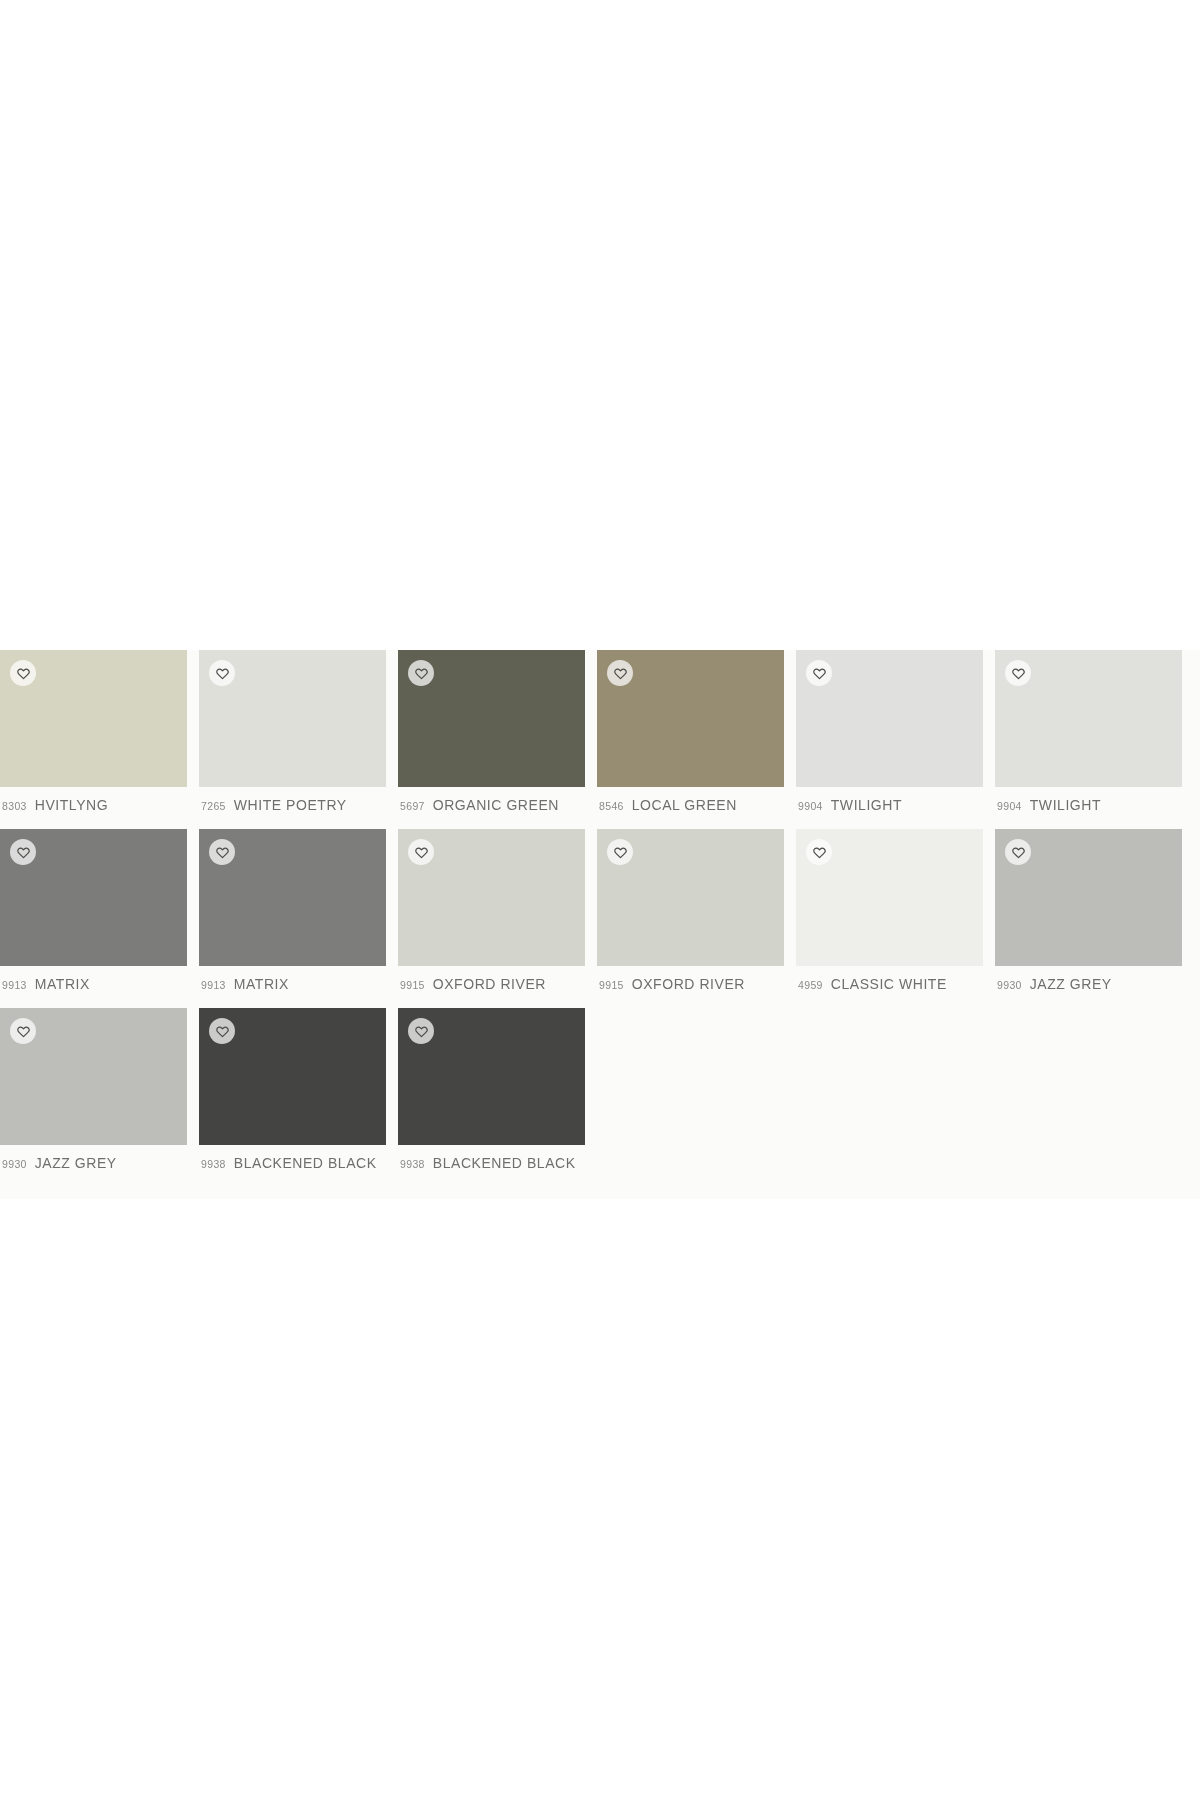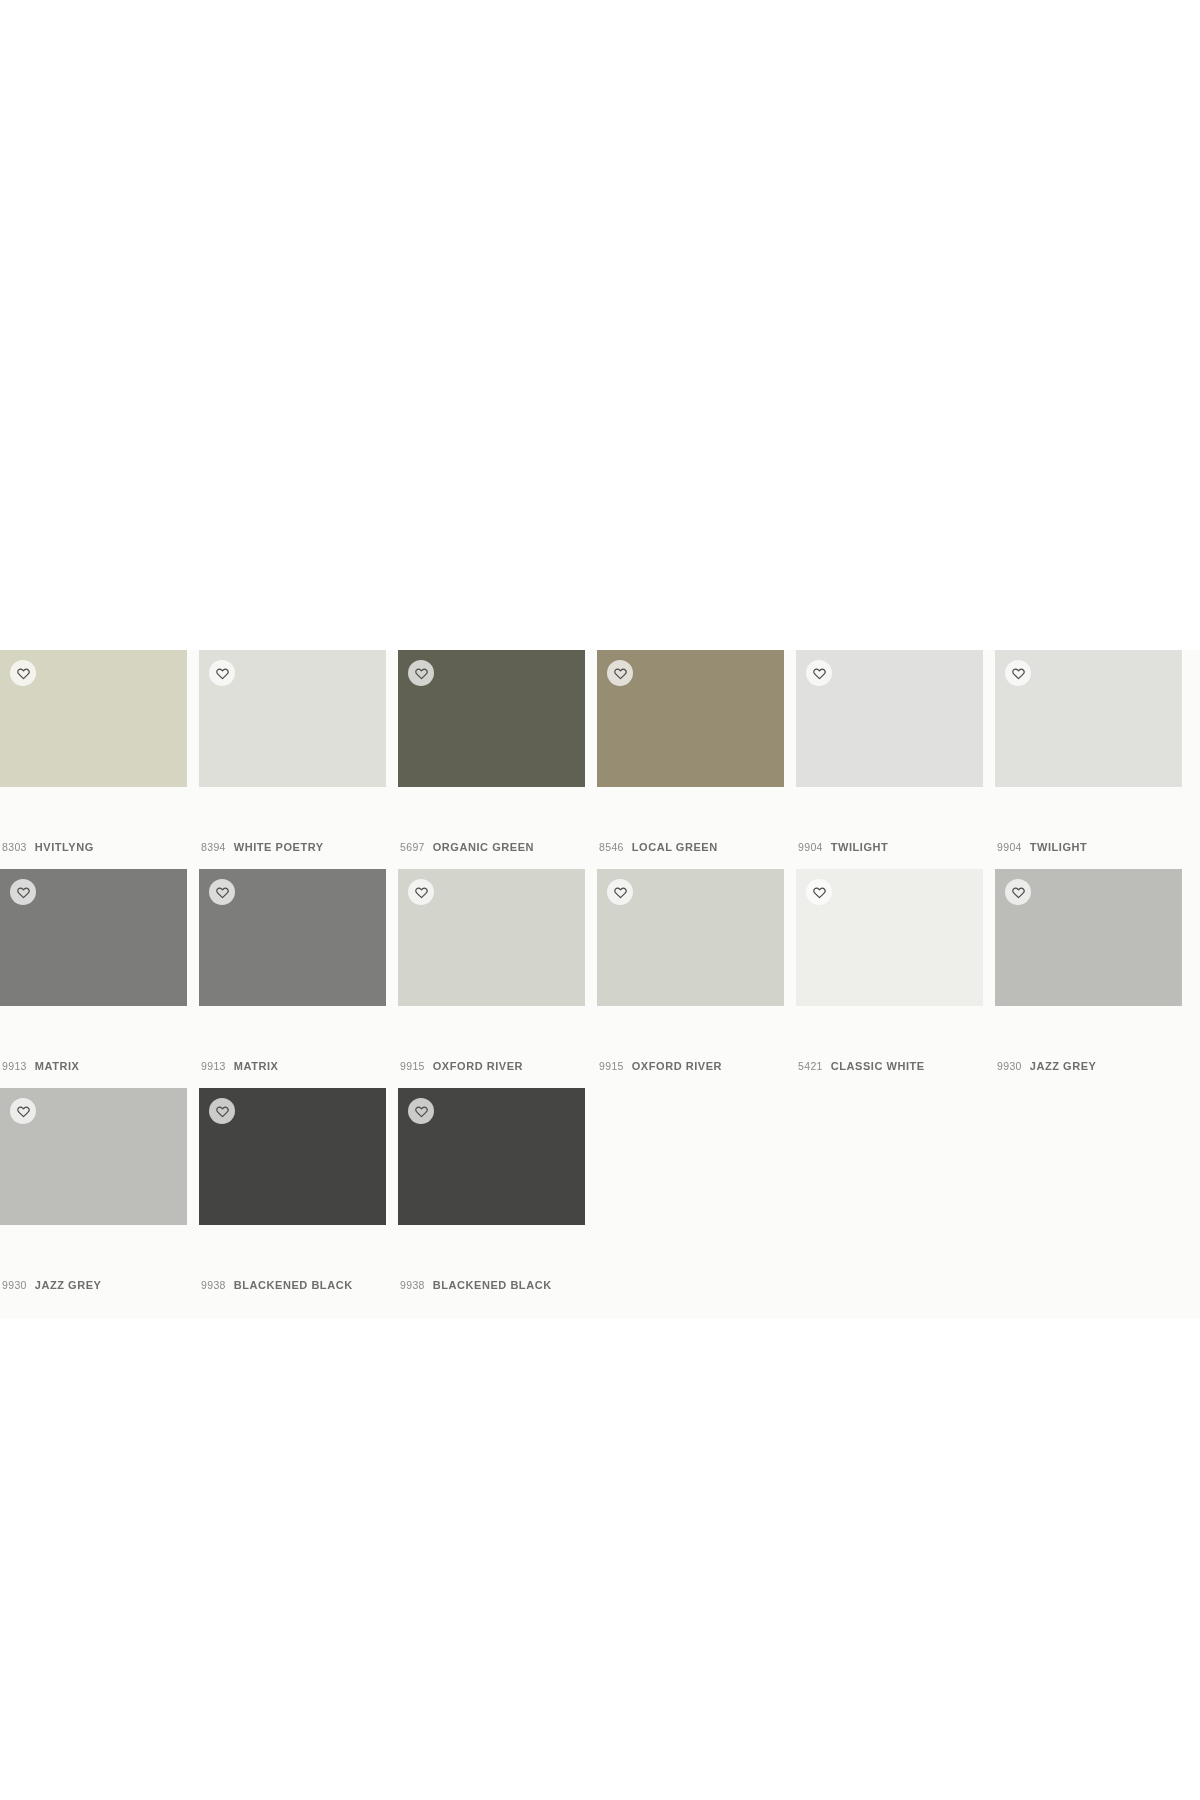--- a/index.html
+++ b/index.html
@@ -78,26 +78,25 @@
   }
 
   .code {
     font-size: 10.5px;
     color: #8a8a8a;
     letter-spacing: 0.35px;
     font-weight: 400;
   }
 
   .name {
-    font-size: 11px;
+    font-size: 14px;
     color: #6e6e6e;
     letter-spacing: 0.55px;
-    font-weight: 700;
+    font-weight: 400;
     text-transform: uppercase;
-    margin-top: 44px;
   }
 </style>
 </head>
 <body>
 
 <div id="root">
   <section class="board">
     <div class="grid" id="grid">
         <div class="card">
           <a class="swatch" style="background: rgb(214, 213, 194);">
@@ -118,21 +117,21 @@
           <a class="swatch" style="background: rgb(222, 223, 217);">
             <button class="fav-btn">
               <span>
                 <svg width="13" height="13" viewBox="0 0 24 24" fill="none" stroke="#4a4a46" stroke-width="2.2" stroke-linecap="round" stroke-linejoin="round">
                   <path d="M20.8 5.6a5.1 5.1 0 0 0-7.2 0L12 7.2l-1.6-1.6a5.1 5.1 0 1 0-7.2 7.2l1.6 1.6L12 21.6l7.2-7.2 1.6-1.6a5.1 5.1 0 0 0 0-7.2z"></path>
                 </svg>
               </span>
             </button>
           </a>
           <div class="meta">
-            <span class="code">8394</span>
+            <span class="code">7265</span>
             <span class="name">WHITE POETRY</span>
           </div>
         </div>
         <div class="card">
           <a class="swatch" style="background: rgb(96, 96, 83);">
             <button class="fav-btn">
               <span>
                 <svg width="13" height="13" viewBox="0 0 24 24" fill="none" stroke="#4a4a46" stroke-width="2.2" stroke-linecap="round" stroke-linejoin="round">
                   <path d="M20.8 5.6a5.1 5.1 0 0 0-7.2 0L12 7.2l-1.6-1.6a5.1 5.1 0 1 0-7.2 7.2l1.6 1.6L12 21.6l7.2-7.2 1.6-1.6a5.1 5.1 0 0 0 0-7.2z"></path>
                 </svg>
@@ -253,21 +252,21 @@
           <a class="swatch" style="background: rgb(238, 238, 234);">
             <button class="fav-btn">
               <span>
                 <svg width="13" height="13" viewBox="0 0 24 24" fill="none" stroke="#4a4a46" stroke-width="2.2" stroke-linecap="round" stroke-linejoin="round">
                   <path d="M20.8 5.6a5.1 5.1 0 0 0-7.2 0L12 7.2l-1.6-1.6a5.1 5.1 0 1 0-7.2 7.2l1.6 1.6L12 21.6l7.2-7.2 1.6-1.6a5.1 5.1 0 0 0 0-7.2z"></path>
                 </svg>
               </span>
             </button>
           </a>
           <div class="meta">
-            <span class="code">5421</span>
+            <span class="code">4959</span>
             <span class="name">CLASSIC WHITE</span>
           </div>
         </div>
         <div class="card">
           <a class="swatch" style="background: rgb(188, 188, 184);">
             <button class="fav-btn">
               <span>
                 <svg width="13" height="13" viewBox="0 0 24 24" fill="none" stroke="#4a4a46" stroke-width="2.2" stroke-linecap="round" stroke-linejoin="round">
                   <path d="M20.8 5.6a5.1 5.1 0 0 0-7.2 0L12 7.2l-1.6-1.6a5.1 5.1 0 1 0-7.2 7.2l1.6 1.6L12 21.6l7.2-7.2 1.6-1.6a5.1 5.1 0 0 0 0-7.2z"></path>
                 </svg>

